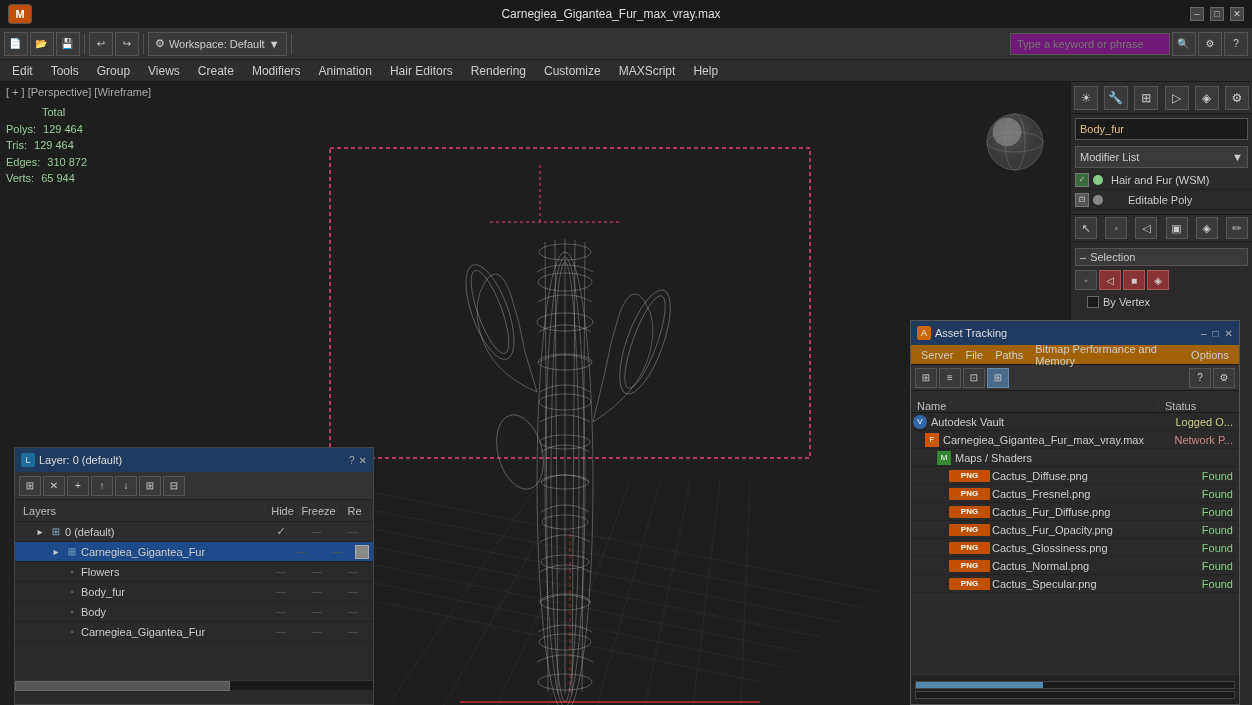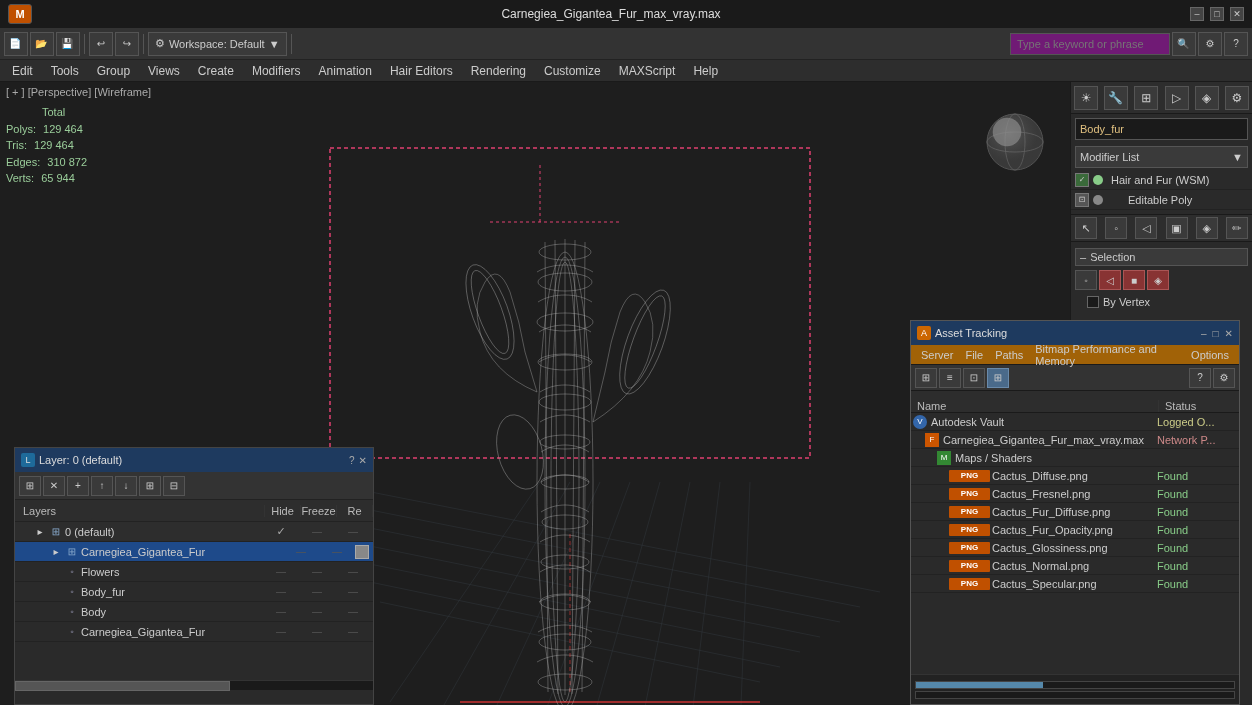--- a/index.html
+++ b/index.html
@@ -577,20 +577,21 @@
       font-size: 11px;
       color: #ccc;
       overflow: hidden;
       text-overflow: ellipsis;
       white-space: nowrap;
     }
     .asset-status {
       width: 80px;
       font-size: 11px;
       color: #88cc88;
+      text-align: right;
       padding-right: 4px;
     }
     .asset-status.loggedon { color: #cccc88; }
     .asset-status.network { color: #cc8888; }
     #asset-progress-area {
       height: 30px;
       background: #222;
       border-top: 1px solid #333;
       display: flex;
       flex-direction: column;

